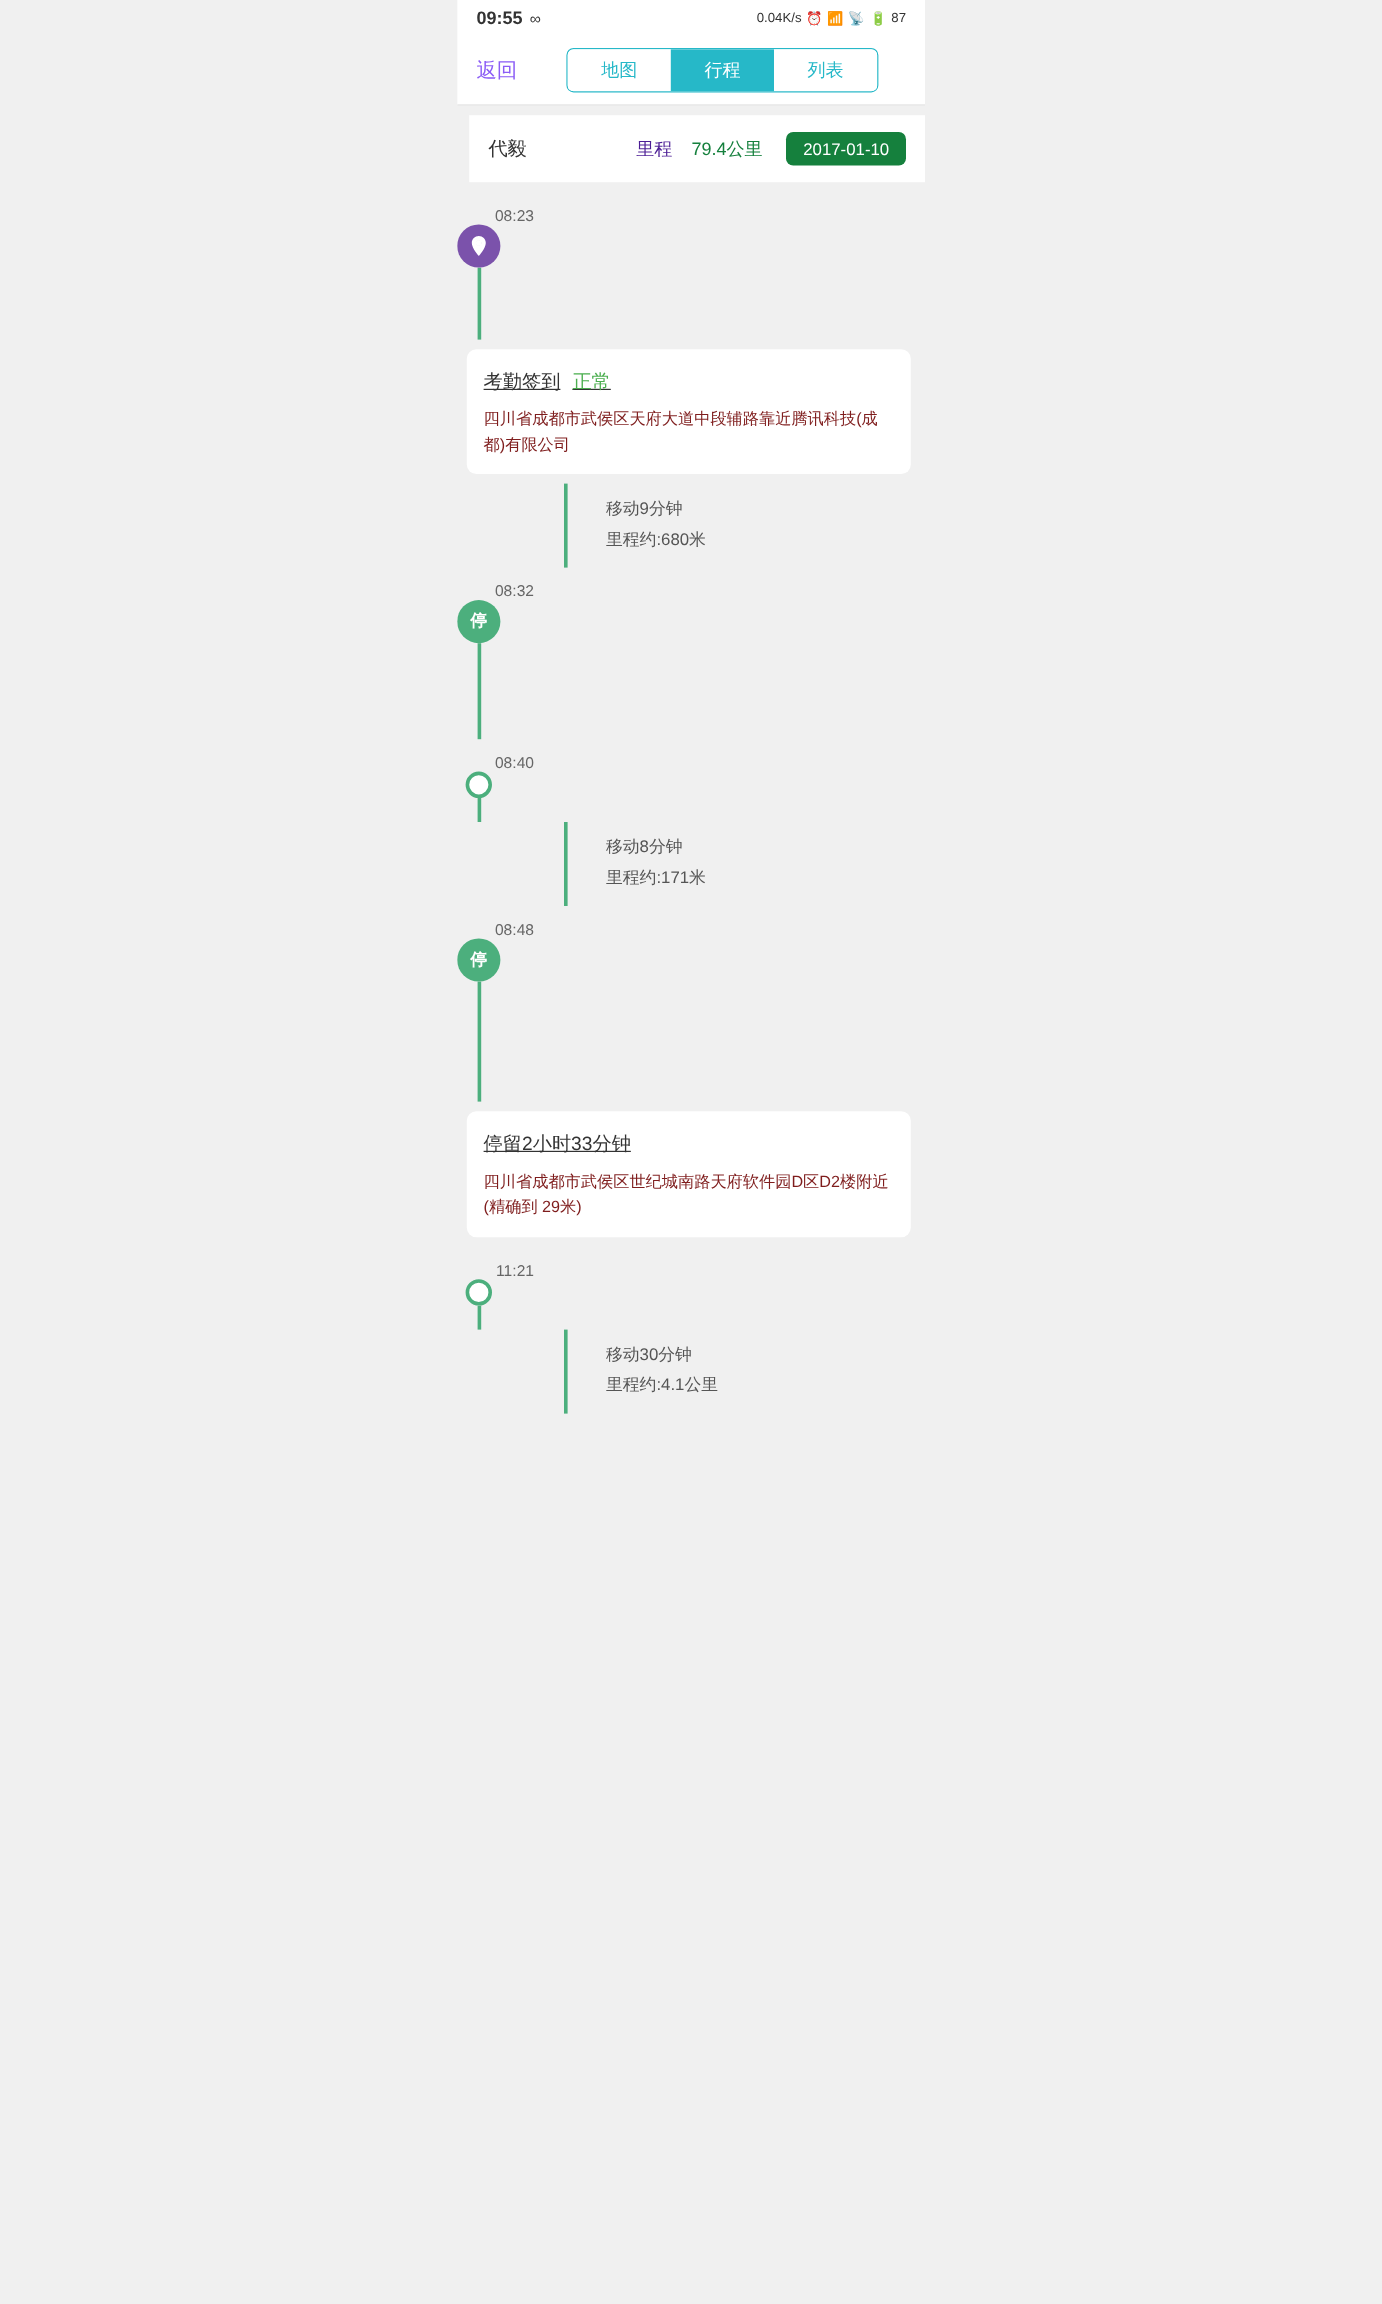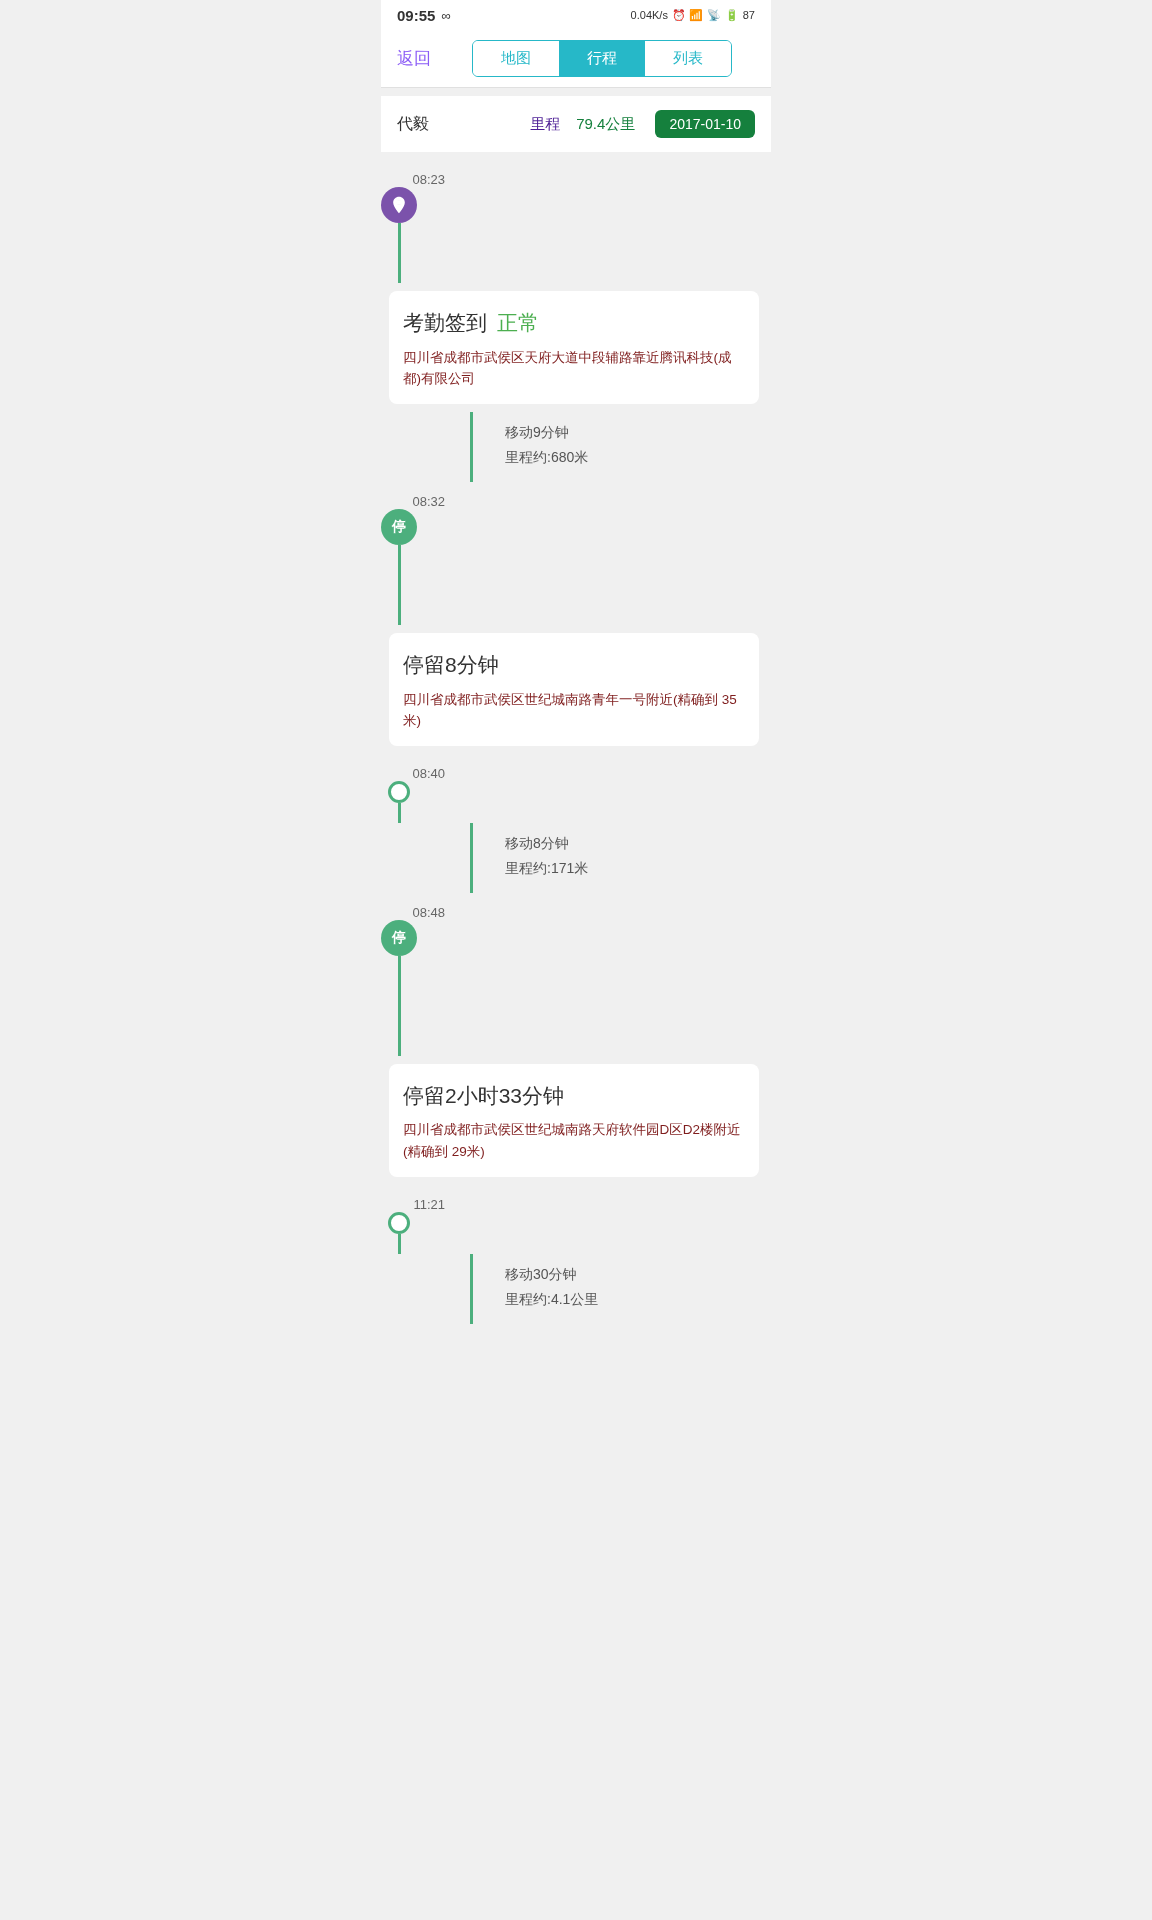--- a/index.html
+++ b/index.html
@@ -70,20 +70,21 @@
     }
 
     
     .info-row {
       background: #fff;
       display: flex;
       align-items: center;
       padding: 14px 16px;
       gap: 8px;
       margin-top: 8px;
+      margin-left: 10px;
     }
     .info-name {
       font-size: 16px;
       color: #333;
       font-weight: 500;
       min-width: 60px;
     }
     .info-mileage-label {
       font-size: 15px;
       color: #4c1d95;
@@ -180,25 +181,26 @@
       background: #fff;
       border-radius: 8px;
       padding: 14px 14px;
       margin: 8px 0 8px 8px;
       font-size: 14px;
       color: #333;
       line-height: 1.7;
     }
 
     .event-title {
-      font-size: 21px;
+      font-size: 16px;
       font-weight: 500;
       display: flex;
       align-items: flex-end;
       gap: 10px;
+      text-decoration: underline;
     }
     .status-normal { color: #4caf50; font-weight: 500; }
     .event-address {
       font-size: 13.5px;
       color: #7f1d1d;
       margin-top: 6px;
       line-height: 1.6;
     }
 
     
@@ -308,26 +310,20 @@
   <div class="timeline-row">
     <div class="time-col">
       <span>08:32</span>
     </div>
     <div class="dot-col">
       <div class="dot-circle">
         <span>停</span>
       </div>
       <div class="vertical-line" style="min-height:80px;"></div>
     </div>
-    <div class="content-card">
-      <div class="event-title">
-        <span>停留8分钟</span>
-      </div>
-      <div class="event-address">四川省成都市武侯区世纪城南路青年一号附近(精确到 35米)</div>
-    </div>
   </div>
 
   <div class="timeline-row">
     <div class="time-col">
       <span>08:40</span>
     </div>
     <div class="dot-col">
       <div class="dot-circle small"></div>
       <div class="vertical-line" style="min-height:20px;"></div>
     </div>

